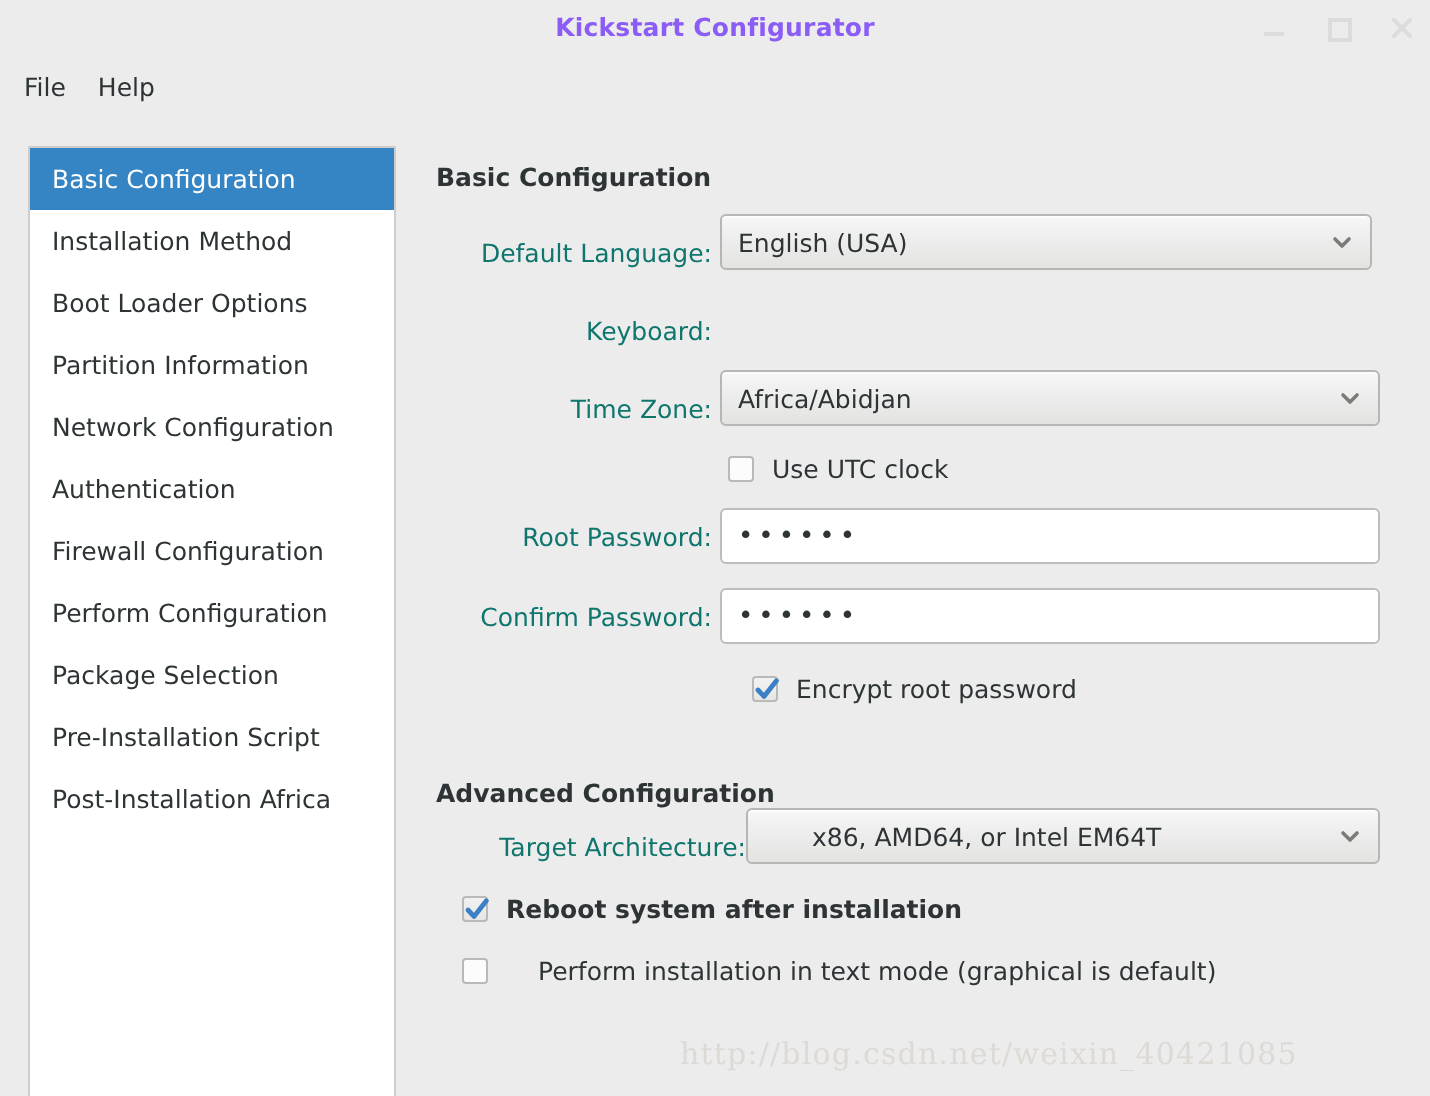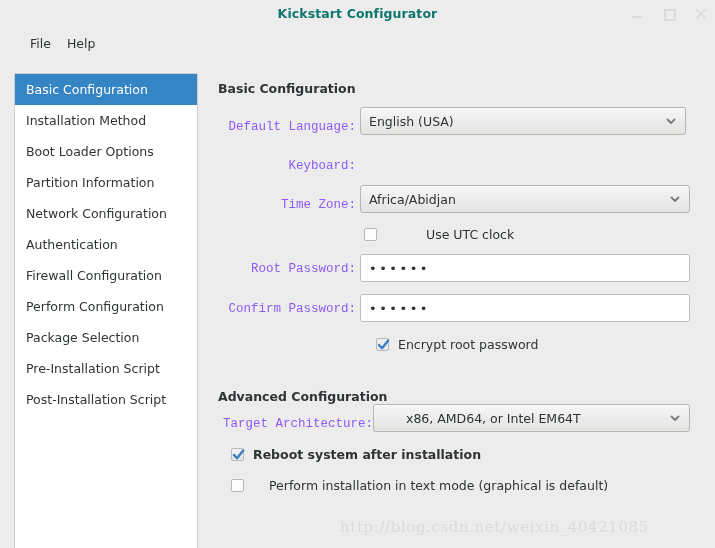--- a/index.html
+++ b/index.html
@@ -26,21 +26,21 @@
     background: #ececec;
   }
   .title-text {
     position: absolute;
     left: 0; top: 0;
     width: 715px;
     line-height: 27px;
     text-align: center;
     font-size: 12.5px;
     font-weight: bold;
-    color: #0f766e;
+    color: #8b5cf6;
     letter-spacing: 0.1px;
   }
   .win-btns {
     position: absolute;
     right: 6px; top: 0;
     height: 27px;
     display: flex;
     align-items: center;
     gap: 16px;
   }
@@ -68,21 +68,21 @@
 
   
   .menubar {
     position: absolute;
     left: 0; top: 27px;
     width: 715px;
     height: 33px;
     background: #ececec;
     display: flex;
     align-items: center;
-    padding-left: 22px;
+    padding-left: 4px;
     box-sizing: border-box;
   }
   .menu-item {
     padding: 3px 8px;
     font-size: 12.5px;
     color: #2e3436;
     cursor: default;
   }
 
   
@@ -123,22 +123,21 @@
     font-weight: bold;
     color: #2e3436;
     margin: 0;
     position: absolute;
   }
   .row-label {
     position: absolute;
     right: 0;
     white-space: nowrap;
     font-size: 12.5px;
-    color: #8b5cf6;
-    font-family: Liberation Mono, monospace;
+    color: #0f766e;
   }
 
   
   .combo {
     position: absolute;
     height: 28px;
     box-sizing: border-box;
     border: 1px solid #b6b6b3;
     border-radius: 3px;
     background: linear-gradient(to bottom, #f7f7f7 0%, #ededed 45%, #e3e3e1 100%);
@@ -249,21 +248,21 @@
   <div class="side-item selected">Basic Configuration</div>
   <div class="side-item">Installation Method</div>
   <div class="side-item">Boot Loader Options</div>
   <div class="side-item">Partition Information</div>
   <div class="side-item">Network Configuration</div>
   <div class="side-item">Authentication</div>
   <div class="side-item">Firewall Configuration</div>
   <div class="side-item">Perform Configuration</div>
   <div class="side-item">Package Selection</div>
   <div class="side-item">Pre-Installation Script</div>
-  <div class="side-item">Post-Installation Script</div>
+  <div class="side-item">Post-Installation Africa</div>
 </div>
 
 <div class="main">
 
   <div class="section-title" style="left:0; top:8px;">Basic Configuration</div>
 
   <div class="row-label" style="right:342px; top:40px; line-height:28px;">Default Language:</div>
   <div class="combo" style="left:142px; top:34px; width:326px;">
     <span class="combo-val">English (USA)</span>
     <svg class="chev" viewBox="0 0 12 12">
@@ -274,21 +273,21 @@
   <div class="row-label" style="right:342px; top:79px; line-height:28px;">Keyboard:</div>
 
   <div class="row-label" style="right:342px; top:118px; line-height:28px;">Time Zone:</div>
   <div class="combo" style="left:142px; top:112px; width:330px;">
     <span class="combo-val">Africa/Abidjan</span>
     <svg class="chev" viewBox="0 0 12 12">
       <path d="M2.5 4.5 L6 8 L9.5 4.5" stroke="#7b7b78" stroke-width="1.8" fill="none" stroke-linecap="round" stroke-linejoin="round"></path>
     </svg>
   </div>
 
-  <div class="chkrow" style="left:146px; top:151px;gap:40px;">
+  <div class="chkrow" style="left:146px; top:151px;">
     <span class="chk"></span>
     <span class="chk-label">Use UTC clock</span>
   </div>
 
   <div class="row-label" style="right:342px; top:182px; line-height:28px;">Root Password:</div>
   <div class="entry" style="left:142px; top:181px; width:330px;">
     <span>••••••</span>
   </div>
 
   <div class="row-label" style="right:342px; top:222px; line-height:28px;">Confirm Password:</div>

